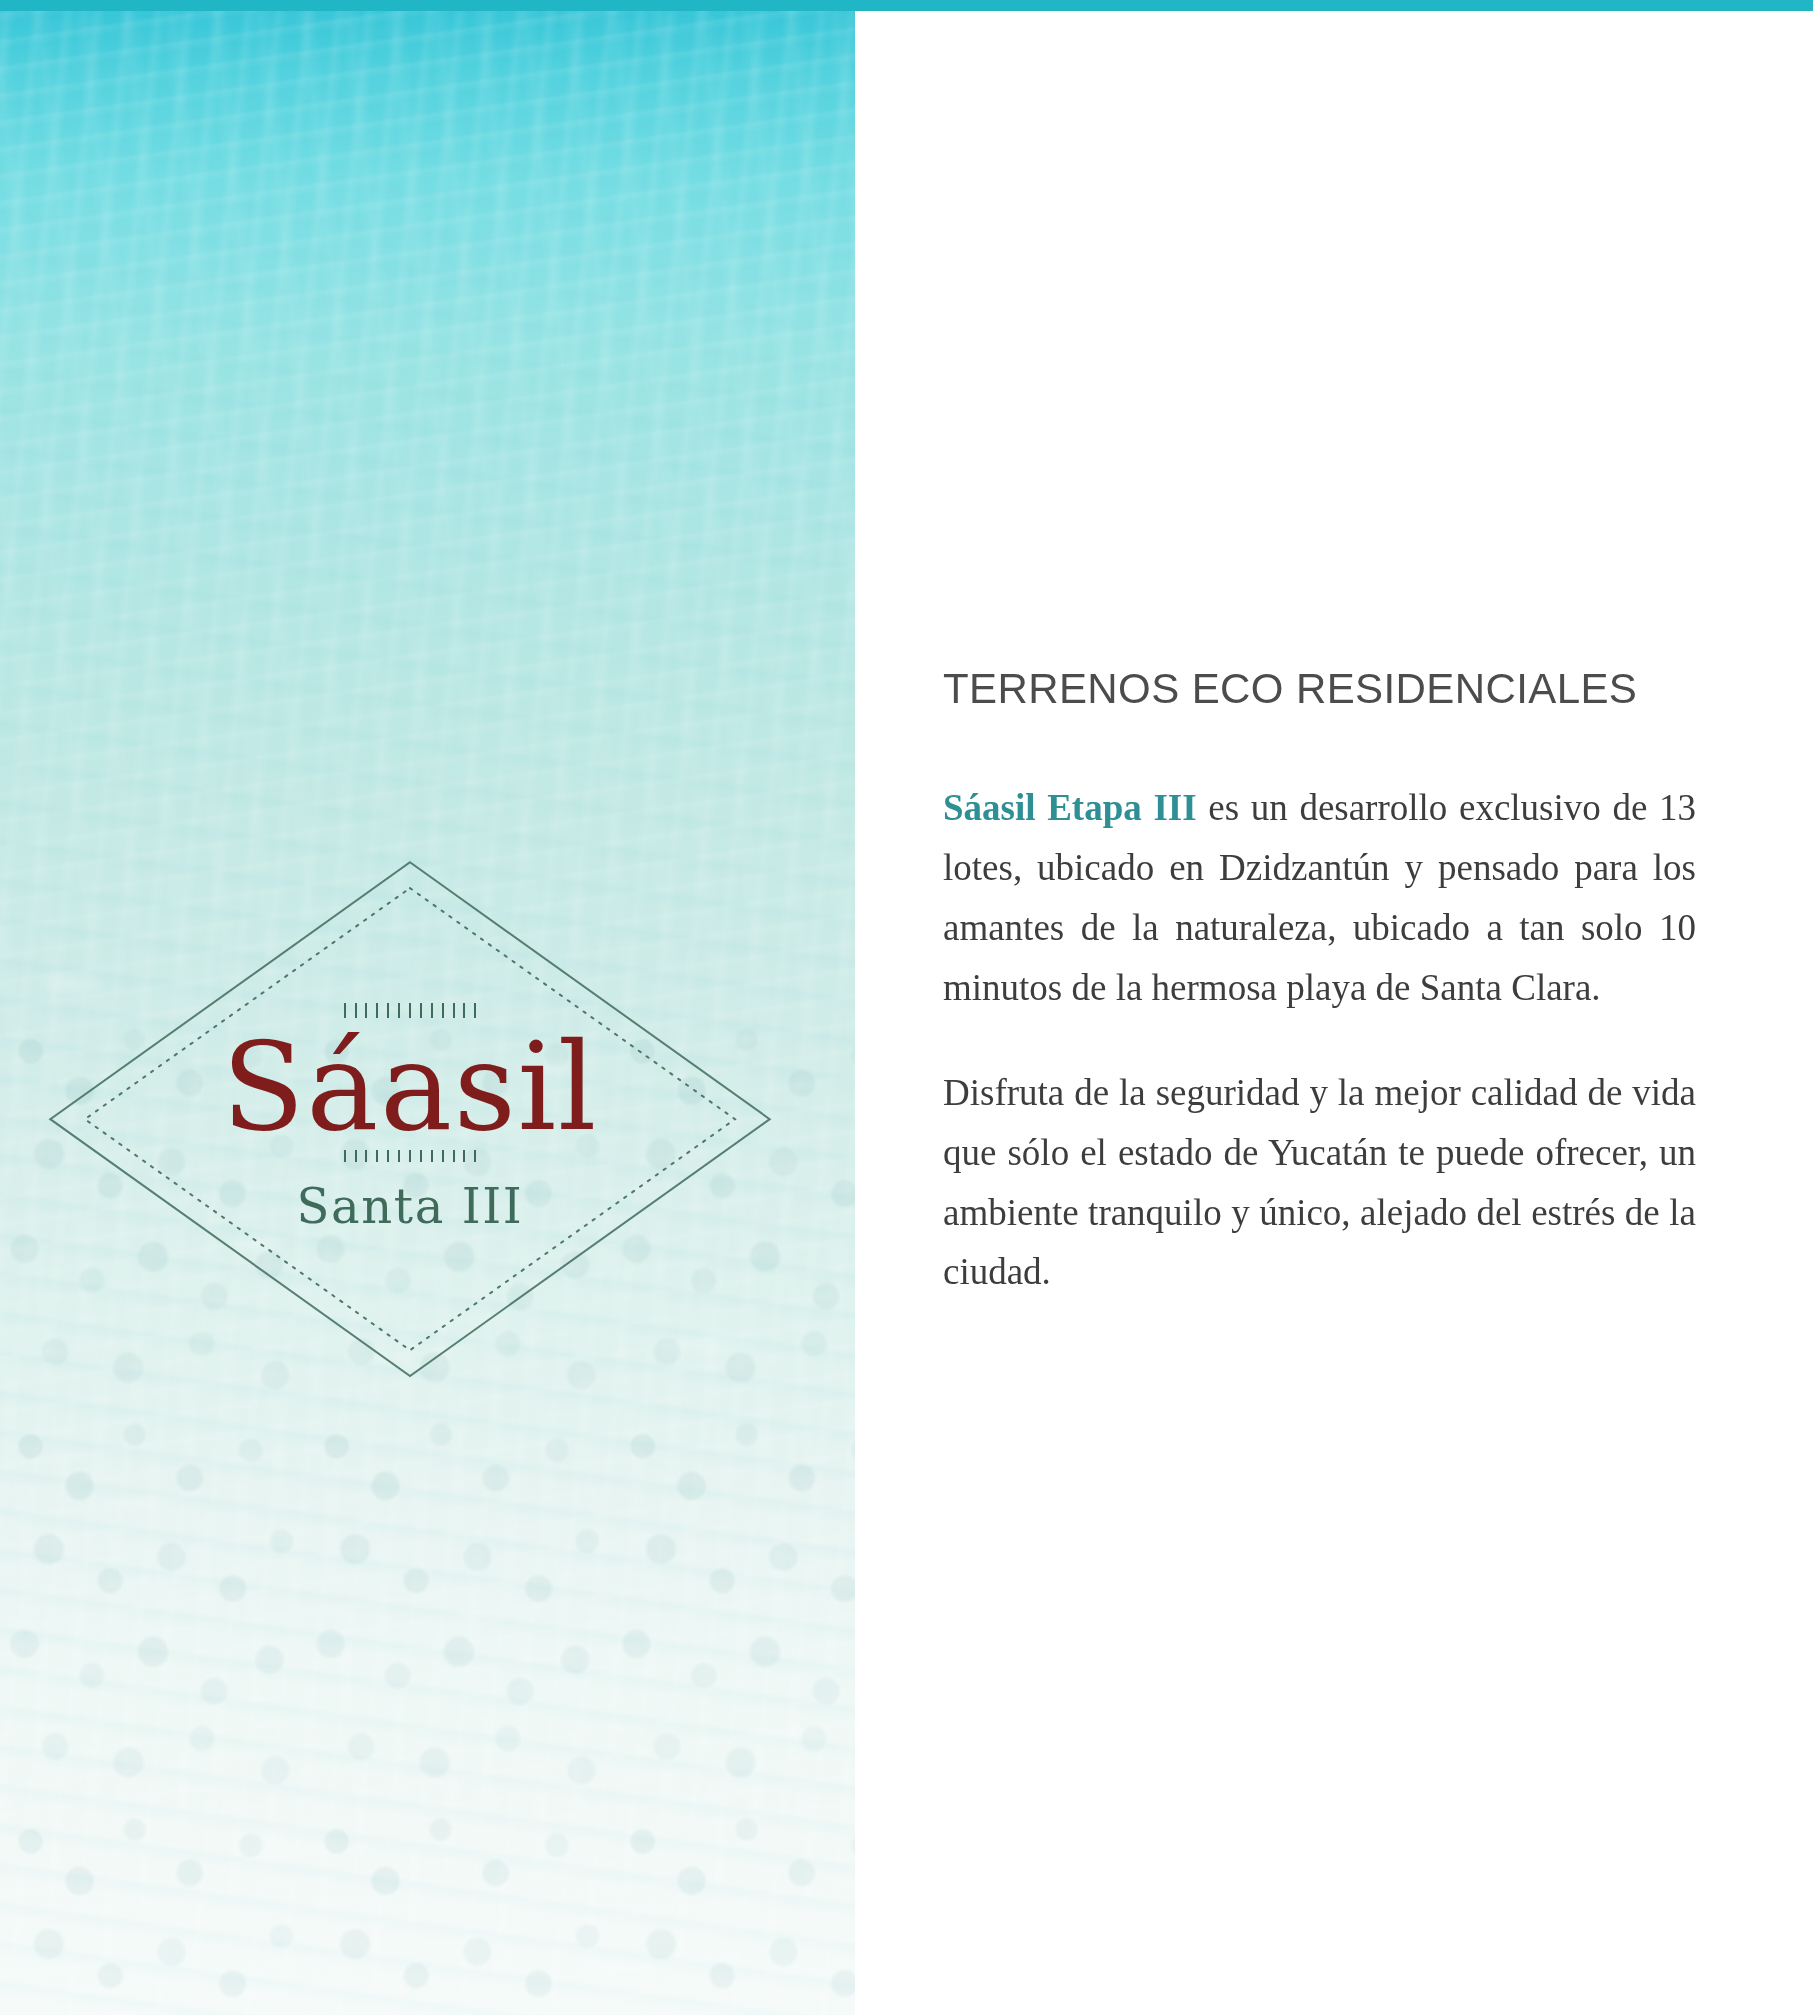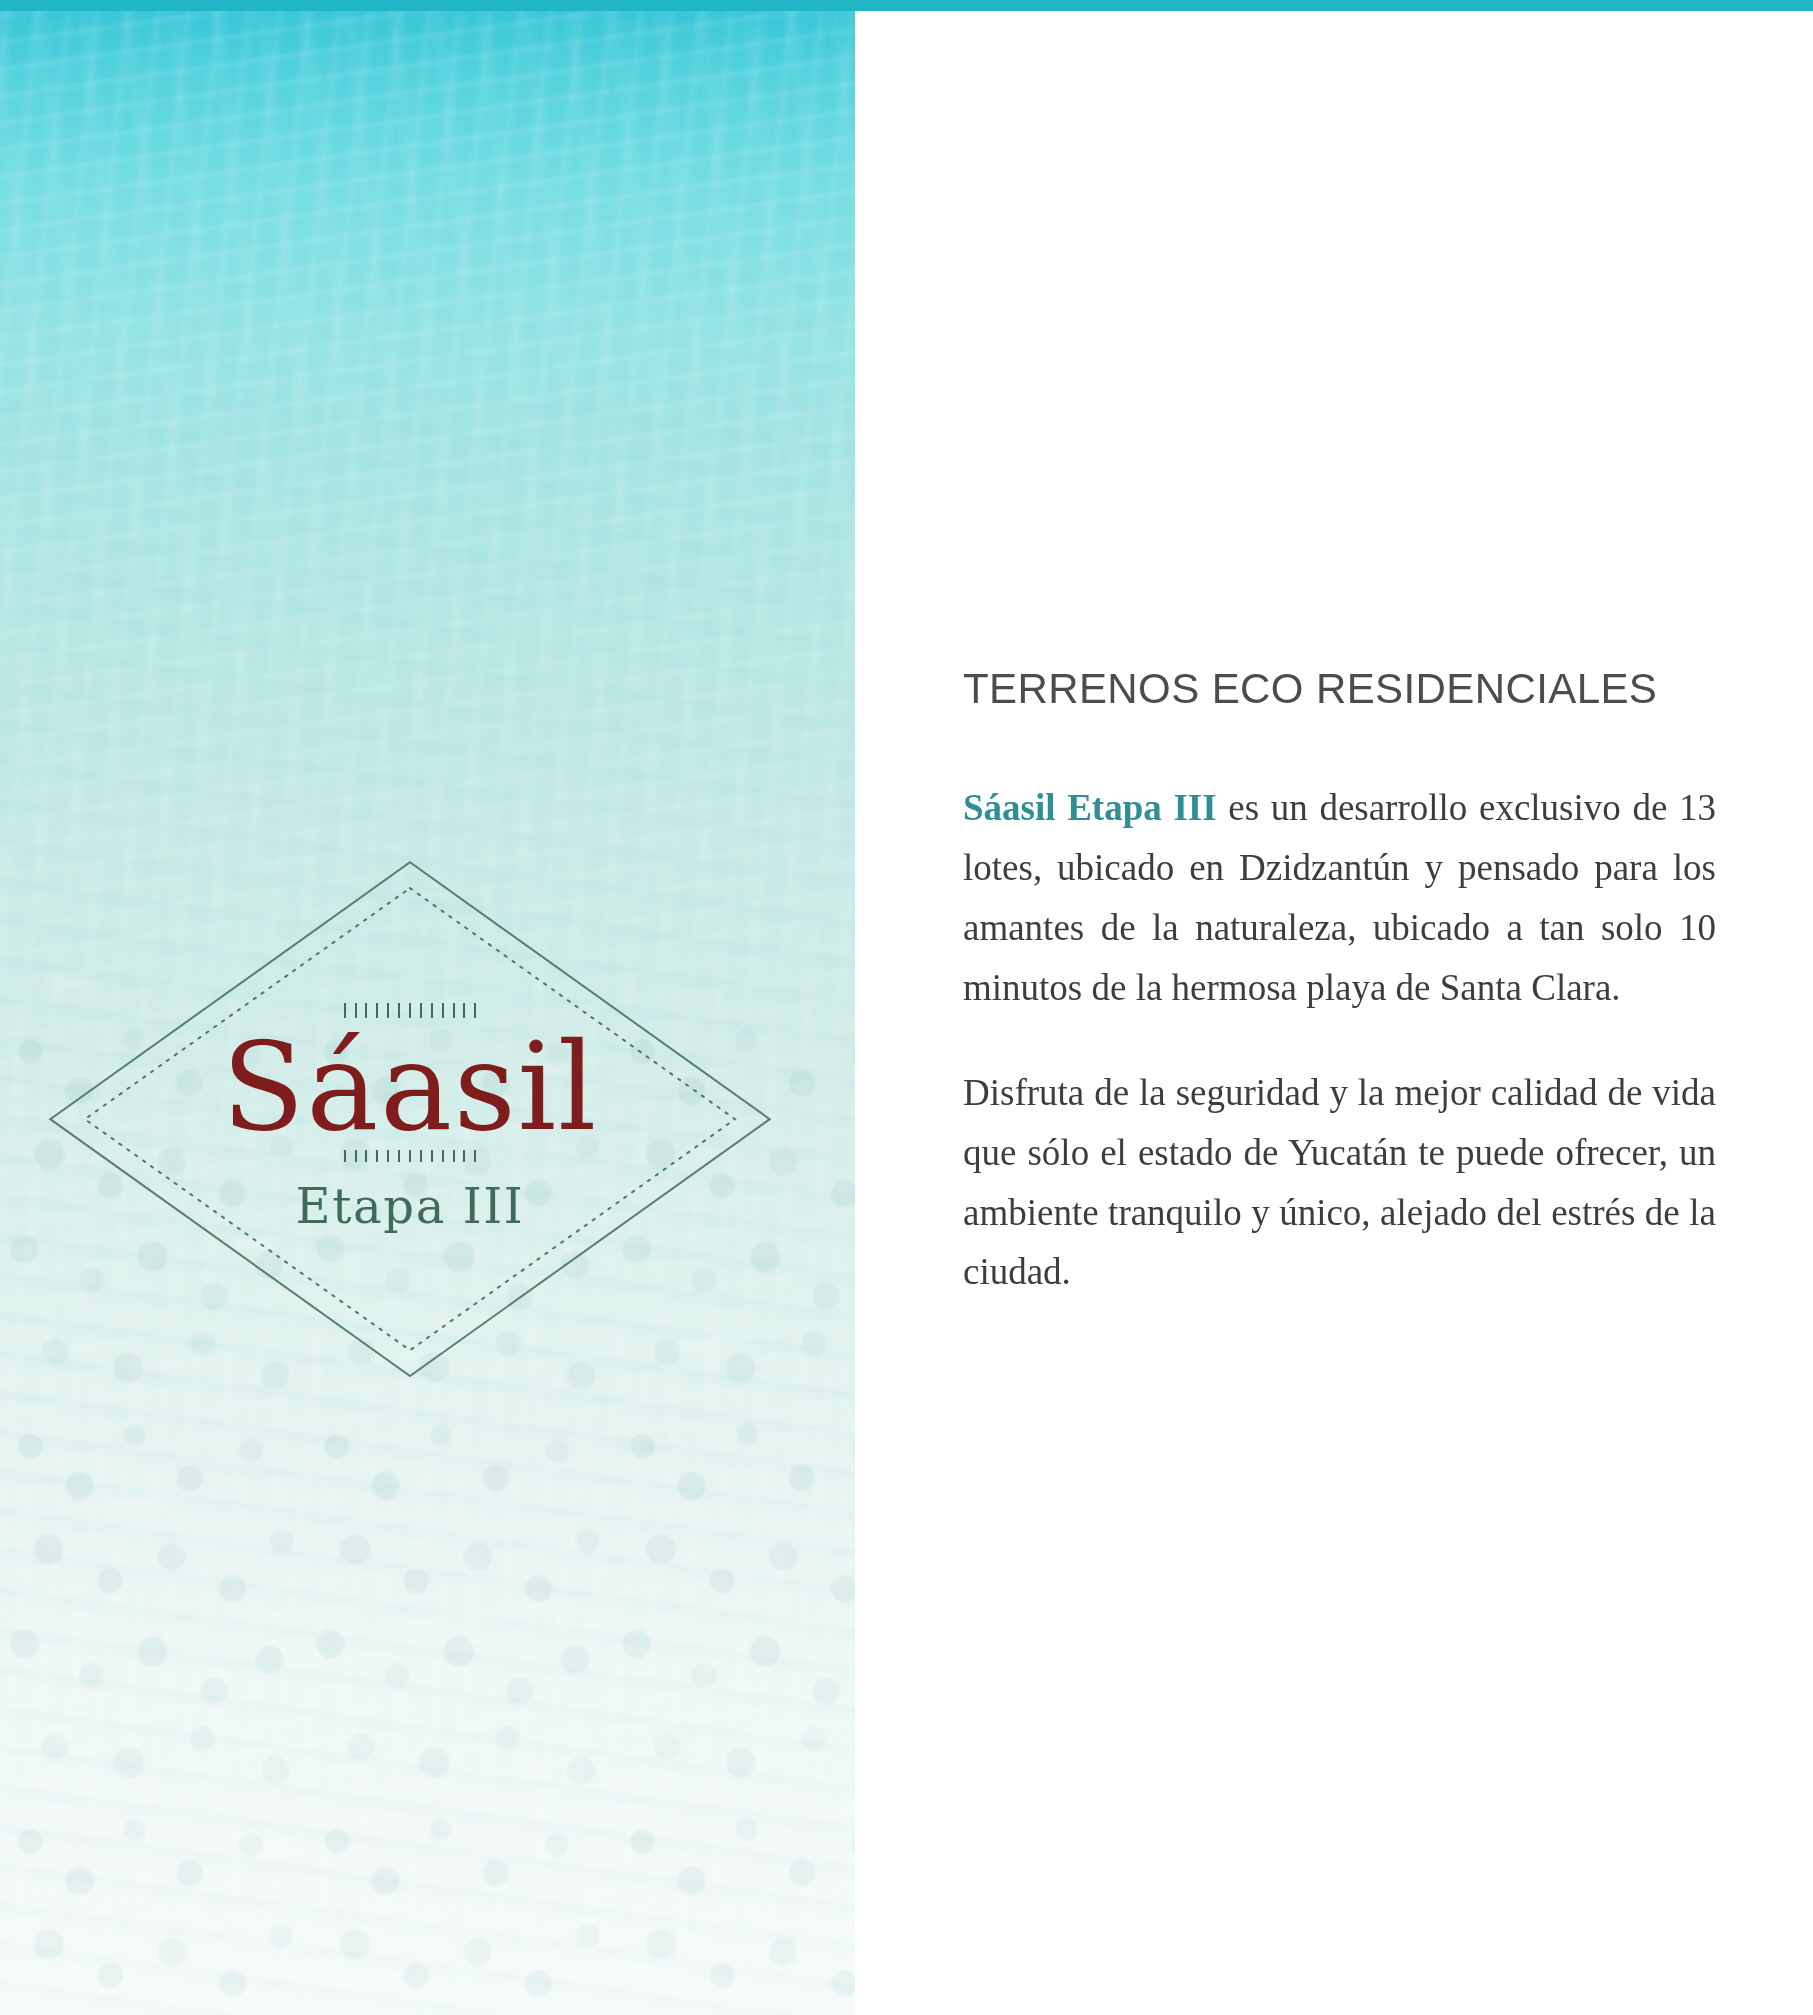--- a/index.html
+++ b/index.html
@@ -224,21 +224,21 @@
 
   
   .text-panel {
     position: relative;
     width: 959px;
     height: 2257px;
     background: #ffffff;
   }
   .text-inner {
     position: absolute;
-    left: 108px;
+    left: 88px;
     top: 653px;
     width: 753px;
   }
   .headline {
     font-family: "Liberation Sans", sans-serif;
     font-size: 42px;
     font-weight: 400;
     color: #4c4c4c;
     letter-spacing: 0.4px;
     margin: 0 0 64px 0;
@@ -305,21 +305,21 @@
               <span></span>
               <span></span>
               <span></span>
             <span></span>
               <span></span>
               <span></span>
               <span></span>
               <span></span>
               <span></span>
           </div>
-          <p class="stage">Etapa III</p>
+          <p class="stage">Santa III</p>
         </div>
       </div>
     </div>
   </div>
 
   <div class="text-panel">
     <div class="text-inner">
       <h1 class="headline">TERRENOS ECO RESIDENCIALES</h1>
 
       <p class="para">

